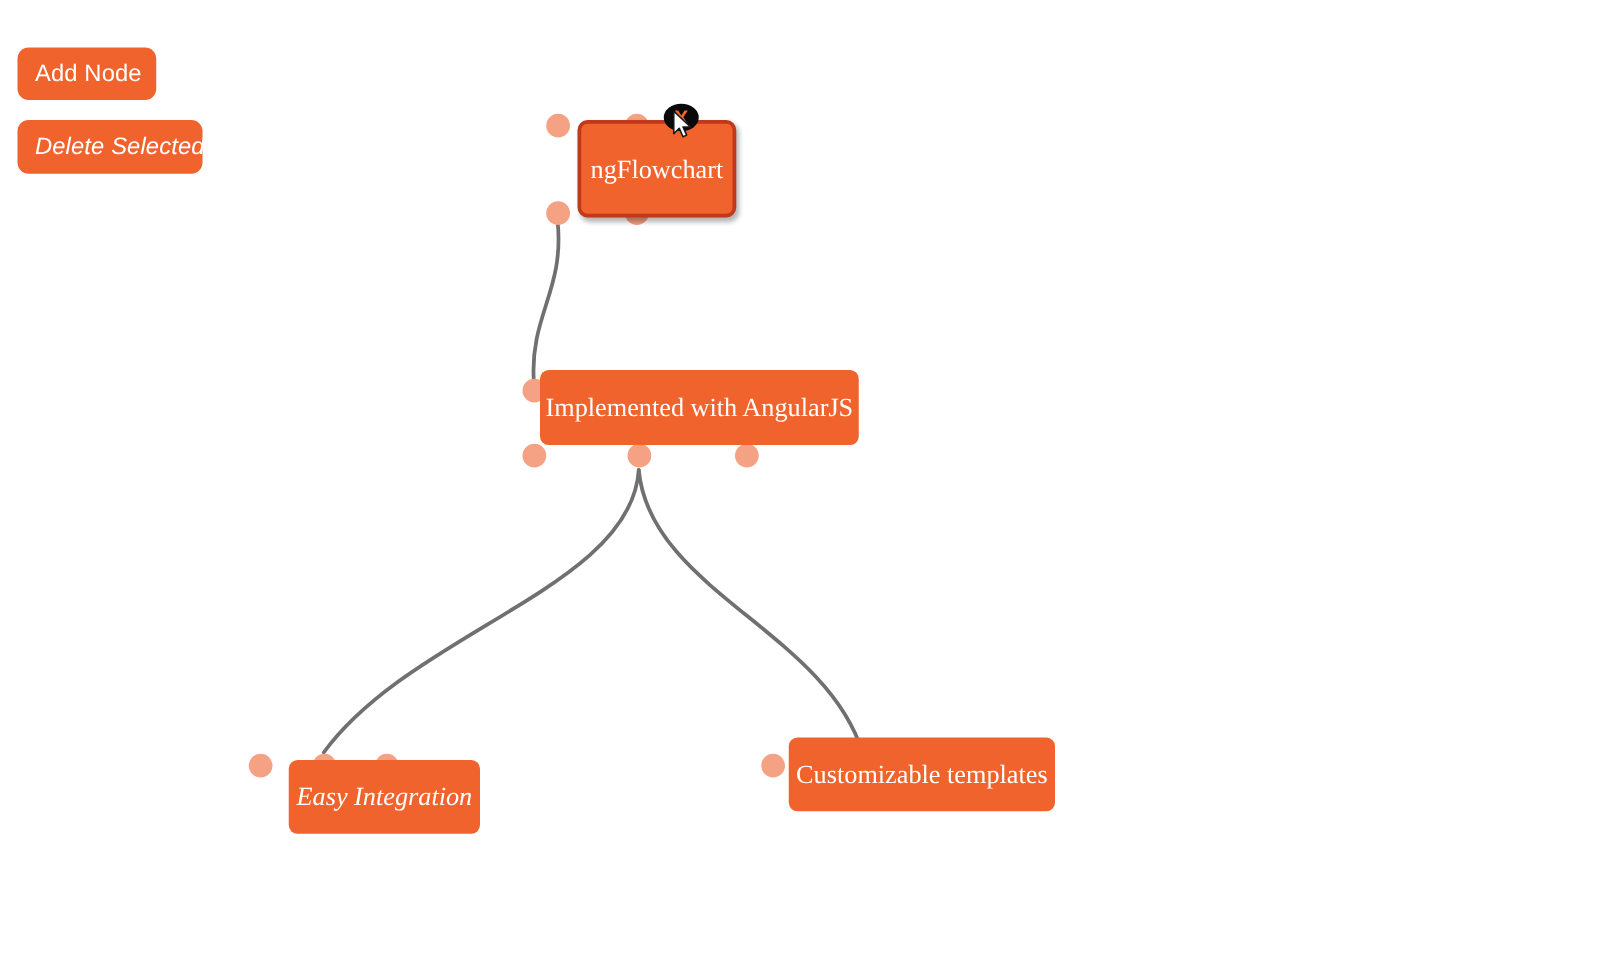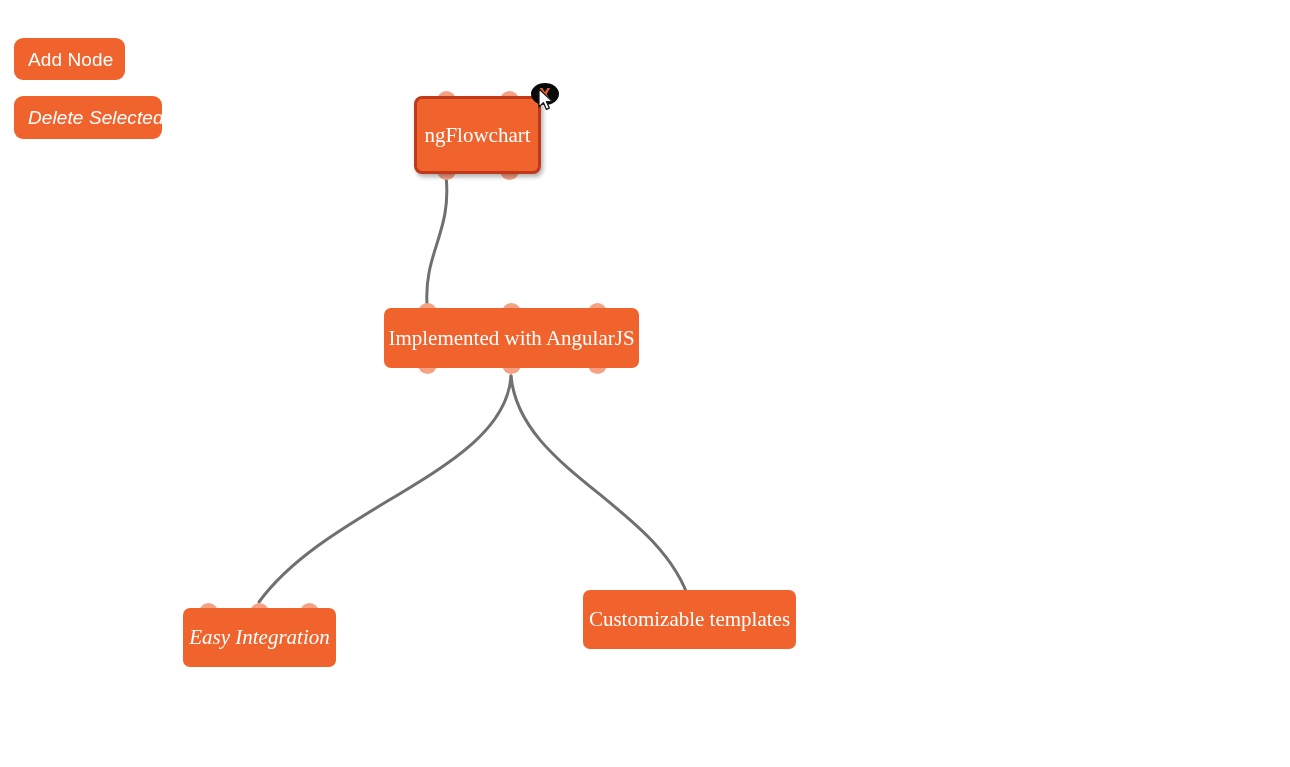--- a/index.html
+++ b/index.html
@@ -87,20 +87,21 @@
     border-radius: 7px;
     font-family: "Liberation Serif", serif;
     font-size: 21px;
     display: flex;
     align-items: center;
     justify-content: center;
     text-align: center;
     cursor: move;
     user-select: none;
     white-space: nowrap;
+    margin-left: 48px;
   }
   .node.selected {
     border: 3px solid #c0391b;
     border-radius: 8px;
     box-shadow: 2px 3px 4px rgba(0,0,0,0.30);
     z-index: 20;
   }
   .node-label {
     pointer-events: none;
   }
@@ -176,21 +177,21 @@
       <div class="connector" style="left: 499.5px; top: 160.5px; background: rgb(245, 161, 131);"></div>
       <div class="node selected" style="left: 414px; top: 96px; width: 127px; height: 78px; background: rgb(241, 99, 44); color: rgb(255, 255, 255); border-color: rgb(192, 57, 27);">
         <span class="node-label">ngFlowchart</span>
       </div>
       <div class="connector" style="left: 417.5px; top: 302.5px; background: rgb(245, 161, 131);"></div>
       <div class="connector" style="left: 501.5px; top: 302.5px; background: rgb(245, 161, 131);"></div>
       <div class="connector" style="left: 587.5px; top: 302.5px; background: rgb(245, 161, 131);"></div>
       <div class="connector" style="left: 417.5px; top: 354.5px; background: rgb(245, 161, 131);"></div>
       <div class="connector" style="left: 501.5px; top: 354.5px; background: rgb(245, 161, 131);"></div>
       <div class="connector" style="left: 587.5px; top: 354.5px; background: rgb(245, 161, 131);"></div>
-      <div class="node" style="left: 384px; top: 308px; width: 255px; height: 60px; background: rgb(241, 99, 44); color: rgb(255, 255, 255);">
+      <div class="node" style="left: 384px; top: 296px; width: 255px; height: 60px; background: rgb(241, 99, 44); color: rgb(255, 255, 255);">
         <span class="node-label">Implemented with AngularJS</span>
       </div>
       <div class="connector" style="left: 198.5px; top: 602.5px; background: rgb(245, 161, 131);"></div>
       <div class="connector" style="left: 249.5px; top: 602.5px; background: rgb(245, 161, 131);"></div>
       <div class="connector" style="left: 299.5px; top: 602.5px; background: rgb(245, 161, 131);"></div>
       <div class="node" style="left: 183px; top: 608px; width: 153px; height: 59px; background: rgb(241, 99, 44); color: rgb(255, 255, 255); font-style: italic;">
         <span class="node-label">Easy Integration</span>
       </div>
       <div class="connector" style="left: 608.5px; top: 602.5px; background: rgb(245, 161, 131);"></div>
       <div class="connector" style="left: 680.5px; top: 602.5px; background: rgb(245, 161, 131);"></div>

